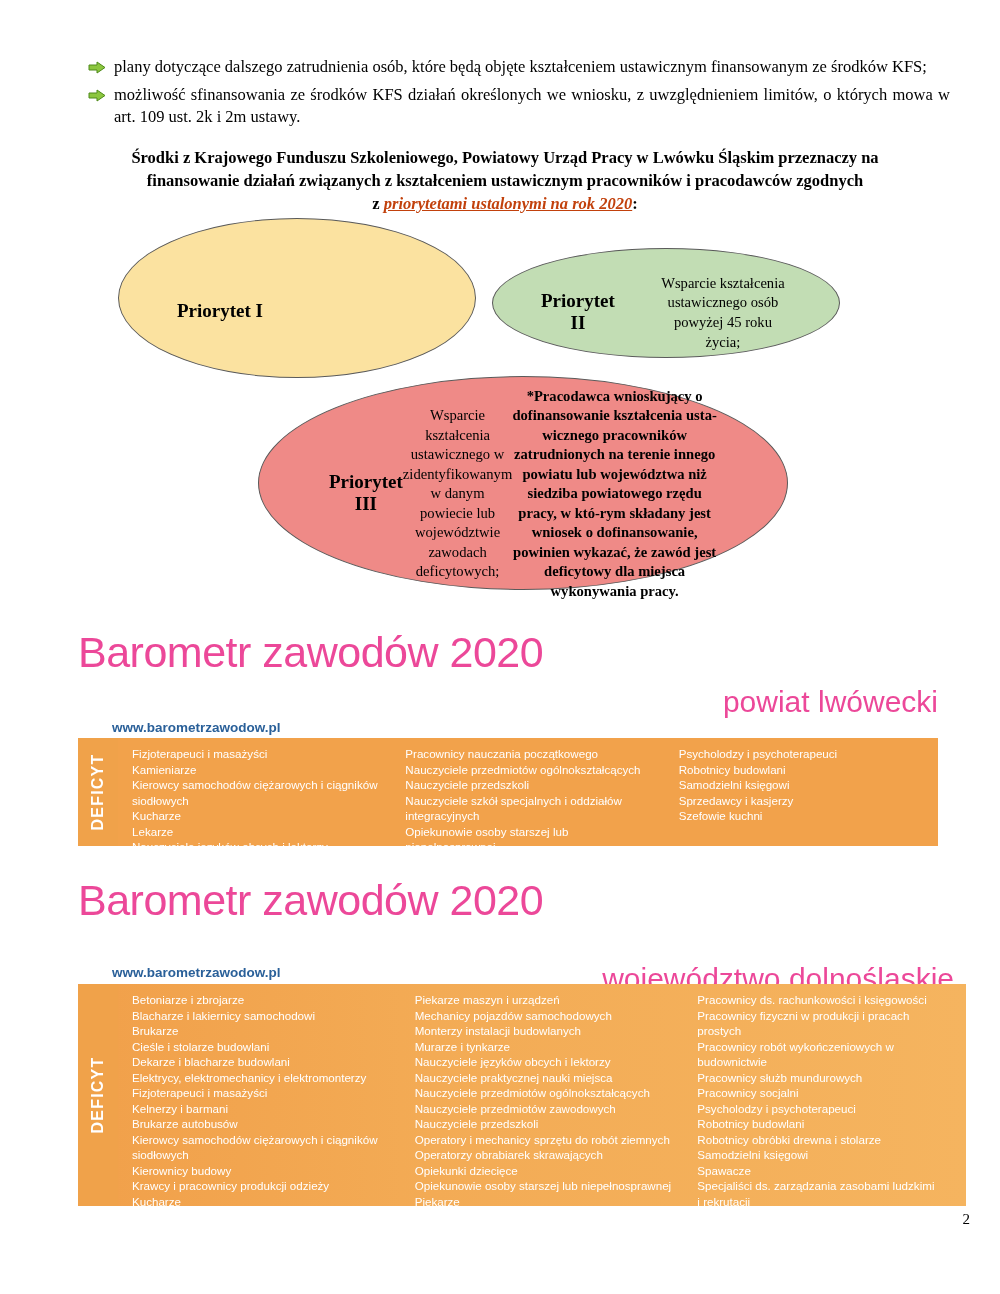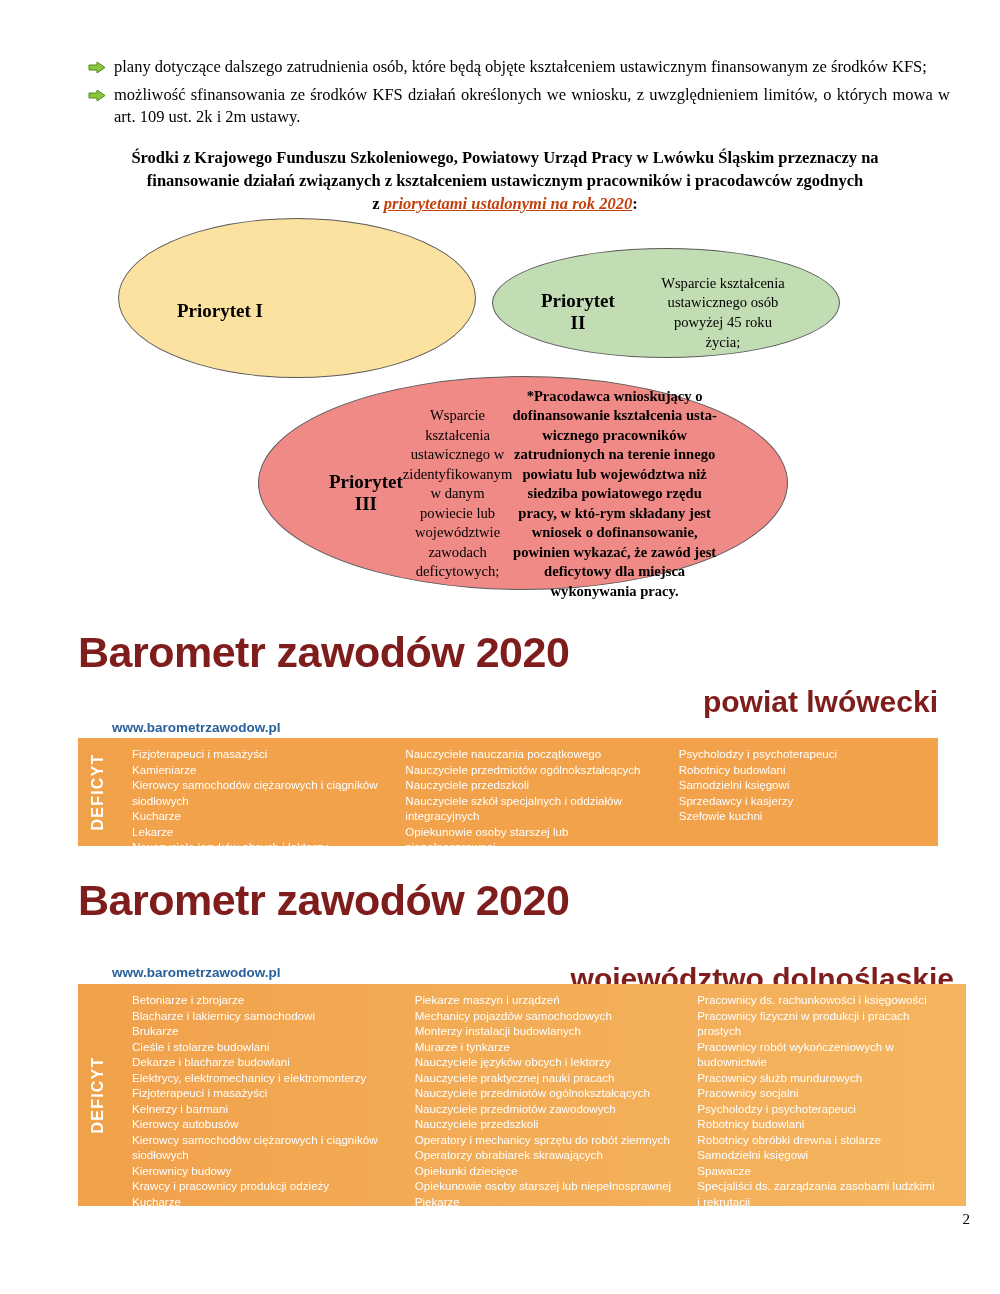--- a/index.html
+++ b/index.html
@@ -112,22 +112,22 @@
     padding: 22px 70px 0 70px;
   }
 
   
   .barometer {
     position: absolute;
     width: 1000px;
   }
   .bar-head {
     font-family: "Liberation Sans", sans-serif;
-    color: #7f1d1d;
-    font-weight: bold;
+    color: #ec4899;
+    font-weight: normal;
   }
   .bar-title {
     position: absolute;
     font-size: 43px;
     letter-spacing: -0.5px;
   }
   .bar-sub {
     position: absolute;
     font-size: 30px;
   }
@@ -247,21 +247,21 @@
       <div class="col">
         <div>Fizjoterapeuci i masażyści</div>
         <div>Kamieniarze</div>
         <div>Kierowcy samochodów ciężarowych i ciągników</div>
         <div>siodłowych</div>
         <div>Kucharze</div>
         <div>Lekarze</div>
         <div>Nauczyciele języków obcych i lektorzy</div>
       </div>
       <div class="col">
-        <div>Nauczyciele nauczania początkowego</div>
+        <div>Pracownicy nauczania początkowego</div>
         <div>Nauczyciele przedmiotów ogólnokształcących</div>
         <div>Nauczyciele przedszkoli</div>
         <div>Nauczyciele szkół specjalnych i oddziałów integracyjnych</div>
         <div>Opiekunowie osoby starszej lub niepełnosprawnej</div>
         <div>Pielęgniarki i położne</div>
         <div>Pracownicy socjalni</div>
       </div>
       <div class="col">
         <div>Psycholodzy i psychoterapeuci</div>
         <div>Robotnicy budowlani</div>
@@ -284,36 +284,36 @@
     <div class="cols">
       <div class="col">
         <div>Betoniarze i zbrojarze</div>
         <div>Blacharze i lakiernicy samochodowi</div>
         <div>Brukarze</div>
         <div>Cieśle i stolarze budowlani</div>
         <div>Dekarze i blacharze budowlani</div>
         <div>Elektrycy, elektromechanicy i elektromonterzy</div>
         <div>Fizjoterapeuci i masażyści</div>
         <div>Kelnerzy i barmani</div>
-        <div>Kierowcy autobusów</div>
+        <div>Brukarze autobusów</div>
         <div>Kierowcy samochodów ciężarowych i ciągników</div>
         <div>siodłowych</div>
         <div>Kierownicy budowy</div>
         <div>Krawcy i pracownicy produkcji odzieży</div>
         <div>Kucharze</div>
         <div>Lekarze</div>
         <div>Magazynierzy</div>
       </div>
       <div class="col">
         <div>Piekarze maszyn i urządzeń</div>
         <div>Mechanicy pojazdów samochodowych</div>
         <div>Monterzy instalacji budowlanych</div>
         <div>Murarze i tynkarze</div>
         <div>Nauczyciele języków obcych i lektorzy</div>
-        <div>Nauczyciele praktycznej nauki pracach</div>
+        <div>Nauczyciele praktycznej nauki miejsca</div>
         <div>Nauczyciele przedmiotów ogólnokształcących</div>
         <div>Nauczyciele przedmiotów zawodowych</div>
         <div>Nauczyciele przedszkoli</div>
         <div>Operatory i mechanicy sprzętu do robót ziemnych</div>
         <div>Operatorzy obrabiarek skrawających</div>
         <div>Opiekunki dziecięce</div>
         <div>Opiekunowie osoby starszej lub niepełnosprawnej</div>
         <div>Piekarze</div>
         <div>Pielęgniarki i położne</div>
         <div>Pomoce kuchenne</div>

